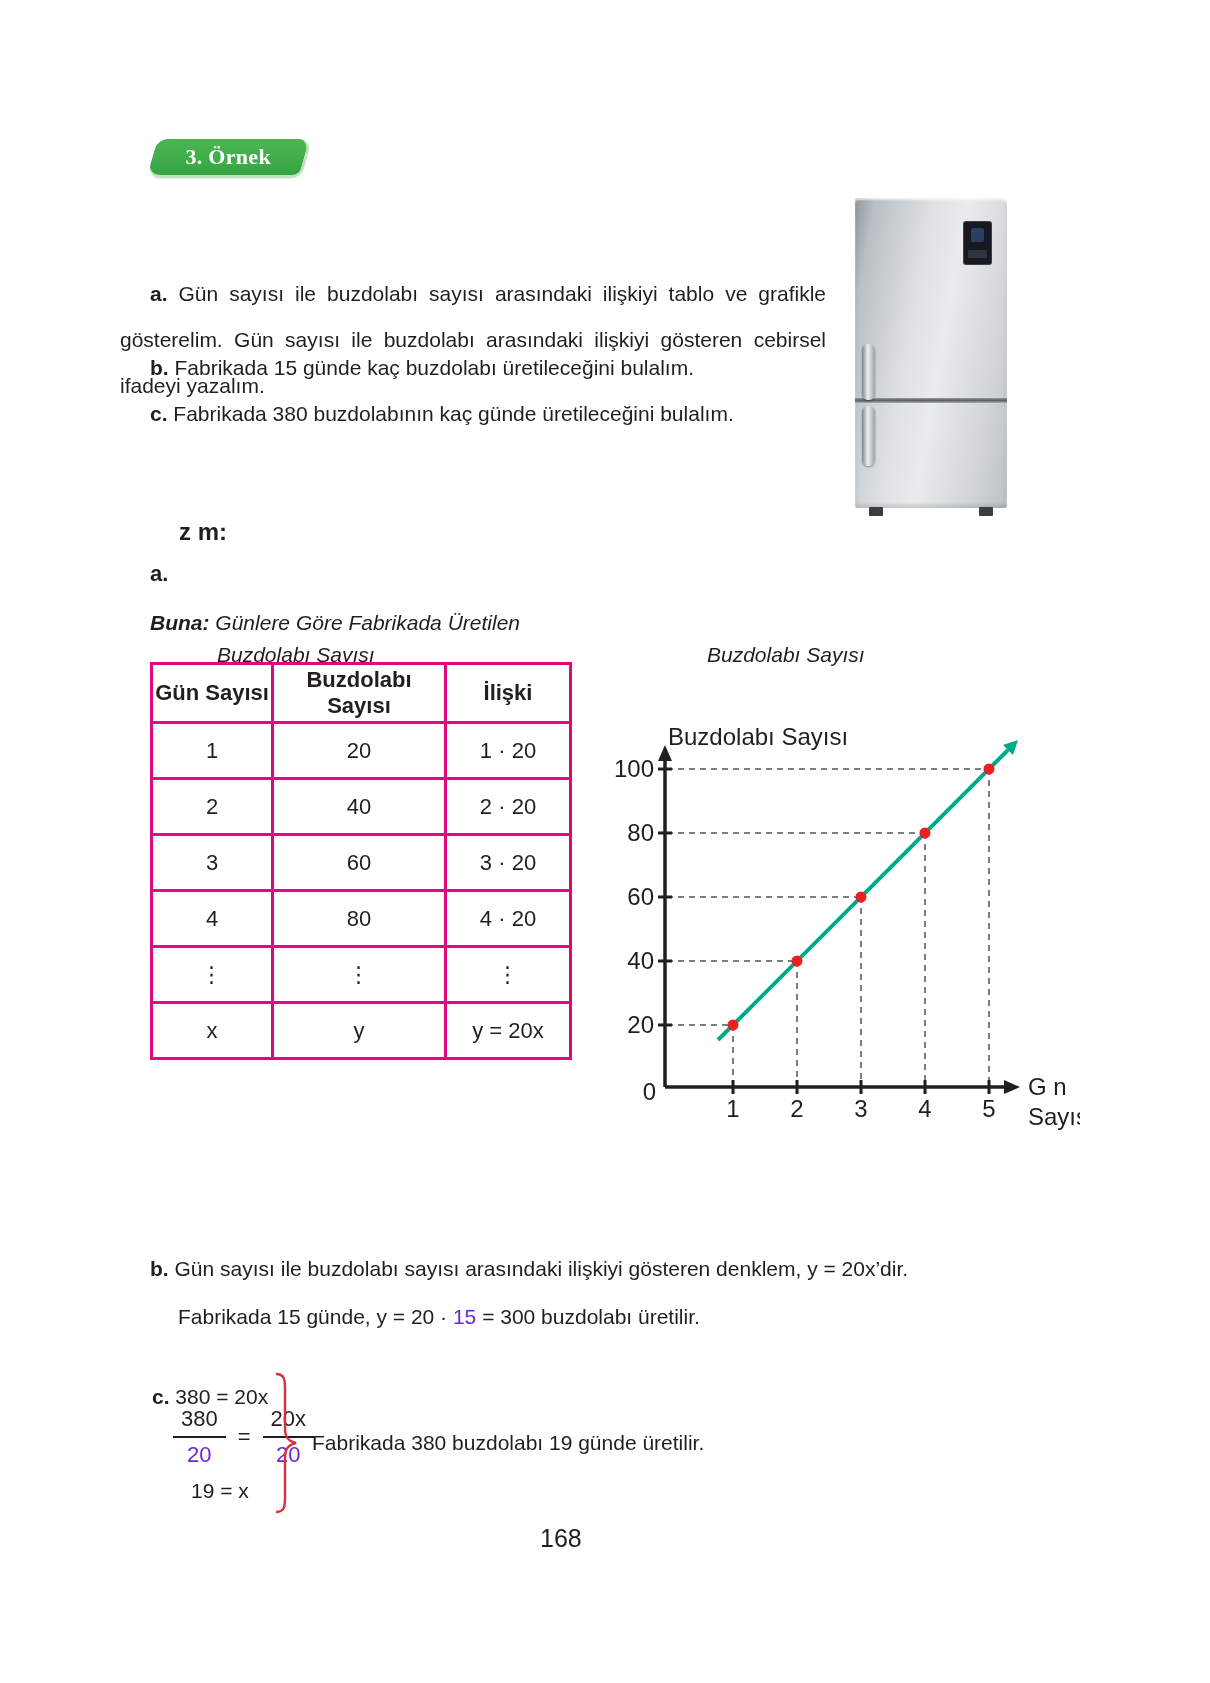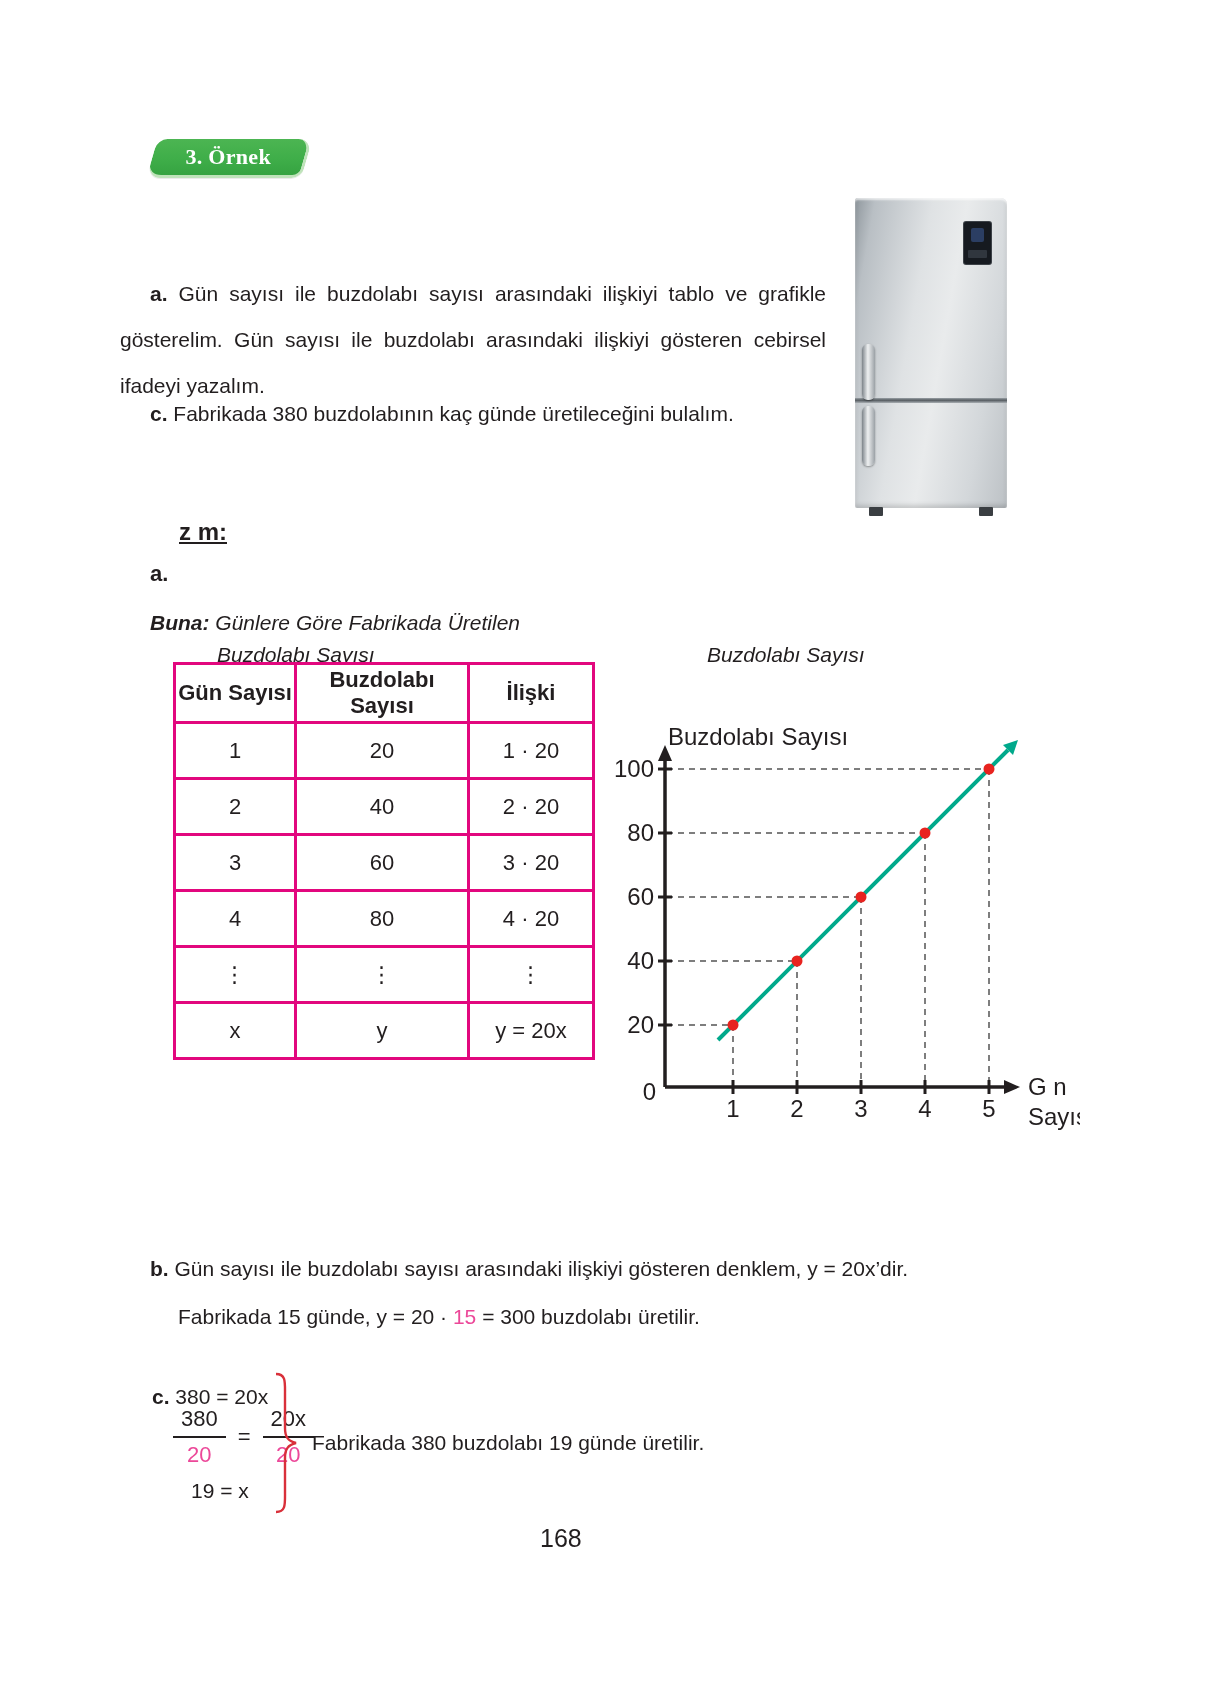--- a/index.html
+++ b/index.html
@@ -49,45 +49,45 @@
     background:#30363e; border-radius:1px;}
   .fr-handle{position:absolute; left:7px; width:13px; border-radius:6px;
     background:linear-gradient(90deg,#7d848a,#eef0f1 45%,#9ba1a6);
     box-shadow:0 1px 2px rgba(0,0,0,.35);}
   .fr-handle-top{top:146px; height:56px;}
   .fr-handle-bottom{top:208px; height:60px;}
   .fr-foot{position:absolute; bottom:0; width:14px; height:9px; background:#3a3e42; border-radius:1px;}
   .fr-foot-left{left:14px;} .fr-foot-right{right:14px;}
 
   
-  .sol-heading{left:179px; top:518px; font-size:24px; font-weight:bold;text-decoration:underline;}
+  .sol-heading{left:179px; top:518px; font-size:24px; font-weight:bold;}
   .part-label{left:150px; top:561px; font-size:22px; font-weight:bold;}
 
   
   .caption{font-size:21px; font-style:italic; line-height:32px; white-space:nowrap;}
   .caption b{font-weight:bold;}
 
   
-  table.rel{border-collapse:collapse; background:#fff;margin-left:23px;}
+  table.rel{border-collapse:collapse; background:#fff;}
   table.rel td, table.rel th{
     border:3px solid #e2077e; text-align:center; vertical-align:middle;
     font-size:22px; padding:0;
   }
   table.rel th{font-weight:bold; height:56px;}
   table.rel td{height:53px; font-weight:normal;}
   .colw1{width:118px;} .colw2{width:170px;} .colw3{width:122px;}
   .vdots{font-size:20px; letter-spacing:1px;}
 
   
   .graph-svg{left:600px; top:655px;}
   .gtick{font-size:24px; fill:#221e1f;}
   .glabel{font-size:24px; fill:#221e1f;}
 
   
-  .red{color:#ec4899;}
+  .red{color:#6d28d9;}
   .frac-row{display:flex; align-items:center; font-size:22px;}
   .frac{display:inline-block; text-align:center;}
   .frac .num{display:block; padding:0 8px 4px; border-bottom:2.5px solid #221e1f;}
   .frac .den{display:block; padding-top:4px;}
   .frac-eq{margin:0 12px;}
   .pagenum{left:540px; top:1524px; width:120px; text-align:left; font-size:25px;}
 </style>
 </head>
 <body>
 
@@ -96,20 +96,24 @@
   <div class="abs badge">
     <span>3. Örnek</span>
   </div>
 
 
   <div class="abs para indent" style="left:120px; top:271px; width:706px;">
     <b>a.</b>
     <span>Gün sayısı ile buzdolabı sayısı arasındaki ilişkiyi tablo ve grafikle gösterelim. Gün sayısı ile buzdolabı arasındaki ilişkiyi gösteren cebirsel ifadeyi yazalım.</span>
   </div>
 
+  <div class="abs para oneline" style="left:150px; top:345px;">
+    <b>b.</b>
+    <span>Fabrikada 15 günde kaç buzdolabı üretileceğini bulalım.</span>
+  </div>
 
   <div class="abs para oneline" style="left:150px; top:391px;">
     <b>c.</b>
     <span>Fabrikada 380 buzdolabının kaç günde üretileceğini bulalım.</span>
   </div>
 
   <div class="abs fridge">
     <div class="fr-body">
       <div class="fr-panel"></div>
       <div class="fr-divider"></div>

